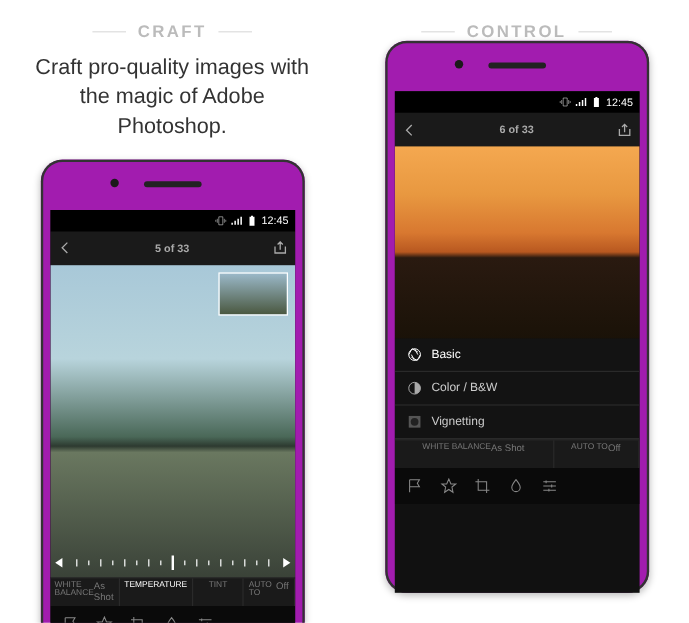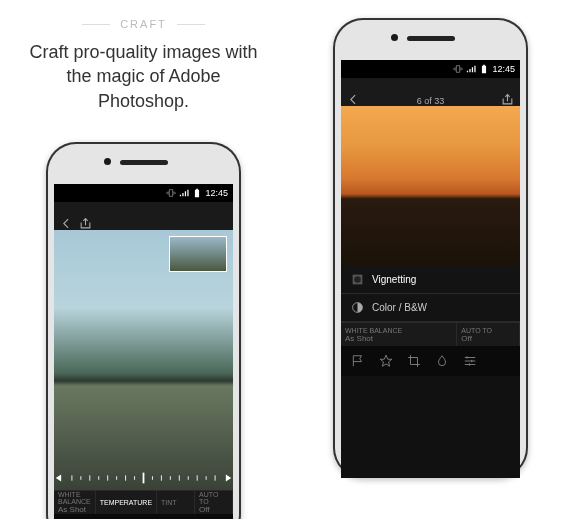--- a/index.html
+++ b/index.html
@@ -1,43 +1,43 @@
 <!DOCTYPE html>
 <html><head>
 <meta charset="utf-8">
 <style>
 * { margin: 0; padding: 0; box-sizing: border-box; }
 body { font-family: -apple-system, Helvetica, Arial, sans-serif; background: #fff; width: 574px; height: 519px; overflow: hidden; display: flex; }
 .col { flex: 1; display: flex; flex-direction: column; align-items: center; padding: 18px 20px 0; }
-.tag { font-size: 11px; letter-spacing: 2px; color: #bbb; text-transform: uppercase; display: flex; align-items: center; gap: 10px; }
+.tag { font-size: 14px; letter-spacing: 2px; color: #bbb; text-transform: uppercase; display: flex; align-items: center; gap: 10px; font-weight: bold; }
 .tag::before, .tag::after { content: ""; width: 28px; height: 1px; background: #ddd; }
-.blurb { text-align: center; font-size: 18px; font-weight: 300; color: #333; margin: 10px 0 29px; line-height: 1.35; }
+.blurb { text-align: center; font-size: 18px; font-weight: 300; color: #333; margin: 10px 0 16px; line-height: 1.35; }
 .blurb .strong { font-weight: 400; }
-.phone { width: 195px; height: 460px; background: #e5e5e5; border-radius: 30px; box-shadow: 0 2px 6px rgba(0,0,0,.25), inset 0 0 0 2px #333; padding: 42px 8px 0; position: relative; }
+.phone { width: 220px; height: 460px; background: #a21caf; border-radius: 18px; box-shadow: 0 2px 6px rgba(0,0,0,.25), inset 0 0 0 2px #333; padding: 42px 8px 0; position: relative; }
 .phone::before { content: ""; position: absolute; top: 18px; left: 50%; transform: translateX(-50%); width: 48px; height: 5px; background: #222; border-radius: 3px; }
 .phone::after { content: ""; position: absolute; top: 16px; left: 58px; width: 7px; height: 7px; background: #1a1a1a; border-radius: 50%; }
 .screen { width: 100%; height: 100%; background: #111; color: #ddd; font-size: 9px; overflow: hidden; position: relative; }
 .status { height: 18px; background: #000; display: flex; justify-content: flex-end; align-items: center; gap: 3px; padding: 0 5px; font-size: 9px; color: #fff; }
 .status svg { width: 10px; height: 10px; fill: #fff; }
-.appbar { height: 28px; background: #1a1a1a; display: flex; align-items: flex-end; padding: 0 6px; gap: 6px; color: #aaa; }
+.appbar { height: 28px; background: #1a1a1a; display: flex; align-items: center; padding: 0 6px; gap: 6px; color: #aaa; font-weight: bold; }
 .appbar .title { flex: 1; text-align: center; font-size: 9px; }
 .appbar svg { width: 13px; height: 13px; stroke: #aaa; fill: none; stroke-width: 2; }
 .photo { width: 100%; position: relative; }
 .photo1 { height: 260px; background: linear-gradient(#a8c8d8 0%, #b8d4dc 30%, #4a6858 55%, #2d3a30 58%, #6a7860 60%, #3a4238 100%); }
 .thumb { position: absolute; top: 6px; right: 6px; width: 58px; height: 36px; border: 1px solid #fff; background: linear-gradient(#9ab8c8, #4a5840); }
 .slider { position: absolute; bottom: 0; left: 0; right: 0; height: 24px; display: flex; align-items: center; justify-content: center; }
 .slider svg { width: 100%; height: 16px; }
 .photo2 { height: 160px; background: linear-gradient(#f4a850 0%, #e89840 25%, #d87830 45%, #b85820 55%, #2a1a10 58%, #1a1208 100%); }
 .panel { background: rgba(20,20,20,.92); }
 .prow { display: flex; align-items: center; gap: 8px; padding: 7px 10px; border-bottom: 1px solid #2a2a2a; font-size: 10px; color: #ccc; }
 .prow svg { width: 13px; height: 13px; stroke: #aaa; fill: none; stroke-width: 1.5; }
 .prow:first-child { color: #fff; }
 .prow:first-child svg { stroke: #fff; }
 .controls { height: 24px; background: #1a1a1a; display: flex; font-size: 7px; color: #777; border-top: 1px solid #2a2a2a; }
-.ctrl { flex: 1; display: flex; flex-direction: column; justify-content: center; padding: 2px 4px; border-right: 1px solid #2a2a2a; }
+.ctrl { flex: 1; display: flex; flex-direction: row; justify-content: center; padding: 2px 4px; border-right: 1px solid #2a2a2a; }
 .ctrl.active { color: #fff; }
 .ctrl .val { font-size: 8px; }
 .toolbar { height: 30px; background: #0a0a0a; display: flex; align-items: center; gap: 14px; padding: 0 10px; }
 .toolbar svg { width: 14px; height: 14px; stroke: #888; fill: none; stroke-width: 1.5; }
 </style>
 </head>
 <body>
 
 <div class="col">
   <div class="tag">CRAFT</div>
@@ -55,20 +55,21 @@
           </svg>
         <svg viewBox="0 0 24 24">
             <path d="M7 4h10v18H7zM10 2h4v2h-4z"></path>
           </svg>
         <span>12:45</span>
       </div>
       <div class="appbar">
         <svg viewBox="0 0 24 24">
             <path d="M15 4l-8 8 8 8"></path>
           </svg>
+        <span class="title">5 of 33</span>
         <svg viewBox="0 0 24 24">
             <path d="M4 10v10h16V10M12 3v12M8 7l4-4 4 4"></path>
           </svg>
       </div>
       <div class="photo photo1">
         <div class="thumb"></div>
         <div class="slider">
           <svg viewBox="0 0 200 16">
               <path d="M2 8l6-4v8zM198 8l-6-4v8z" fill="#fff"></path>
               <g stroke="#fff" stroke-width="1">
@@ -124,20 +125,21 @@
           </svg>
         <svg viewBox="0 0 24 24">
             <path d="M3 6h18M3 12h18M3 18h18M7 4v4M15 10v4M11 16v4"></path>
           </svg>
       </div>
     </div>
   </div>
 </div>
 
 <div class="col">
+  <div class="tag">CONTROL</div>
   <div class="phone">
     <div class="screen">
       <div class="status">
         <svg viewBox="0 0 24 24">
             <path d="M8 4h8v16H8zM5 8v8M19 8v8M2 10v4M22 10v4" stroke="#fff" fill="none"></path>
           </svg>
         <svg viewBox="0 0 24 24">
             <path d="M2 20h3v-4H2zM8 20h3v-8H8zM14 20h3V8h-3zM20 20h3V4h-3z"></path>
           </svg>
         <svg viewBox="0 0 24 24">
@@ -151,31 +153,38 @@
           </svg>
         <span class="title">6 of 33</span>
         <svg viewBox="0 0 24 24">
             <path d="M4 10v10h16V10M12 3v12M8 7l4-4 4 4"></path>
           </svg>
       </div>
       <div class="photo photo2"></div>
       <div class="panel">
         <div class="prow">
           <svg viewBox="0 0 24 24">
-              <rect x="3" y="3" width="18" height="18" fill="#555" stroke="none"></rect>
-              <circle cx="12" cy="12" r="6" fill="#222" stroke="none"></circle>
-            </svg>
-          <span>Vignetting</span>
+              <circle cx="12" cy="12" r="9"></circle>
+              <path d="M12 3l5 9M21 12l-5 9M12 21l-5-9M3 12l5-9M8 3l9 5M16 21l-9-5"></path>
+            </svg>
+          <span>Basic</span>
         </div>
         <div class="prow">
           <svg viewBox="0 0 24 24">
               <circle cx="12" cy="12" r="9"></circle>
               <path d="M12 3a9 9 0 010 18z" fill="#aaa" stroke="none"></path>
             </svg>
           <span>Color / B&amp;W</span>
+        </div>
+        <div class="prow">
+          <svg viewBox="0 0 24 24">
+              <rect x="3" y="3" width="18" height="18" fill="#555" stroke="none"></rect>
+              <circle cx="12" cy="12" r="6" fill="#222" stroke="none"></circle>
+            </svg>
+          <span>Vignetting</span>
         </div>
       </div>
       <div class="controls">
         <div class="ctrl" style="flex:2">
             <span>WHITE BALANCE</span>
             <span class="val">As Shot</span>
           </div>
         <div class="ctrl">
             <span>AUTO TO</span>
             <span class="val">Off</span>

